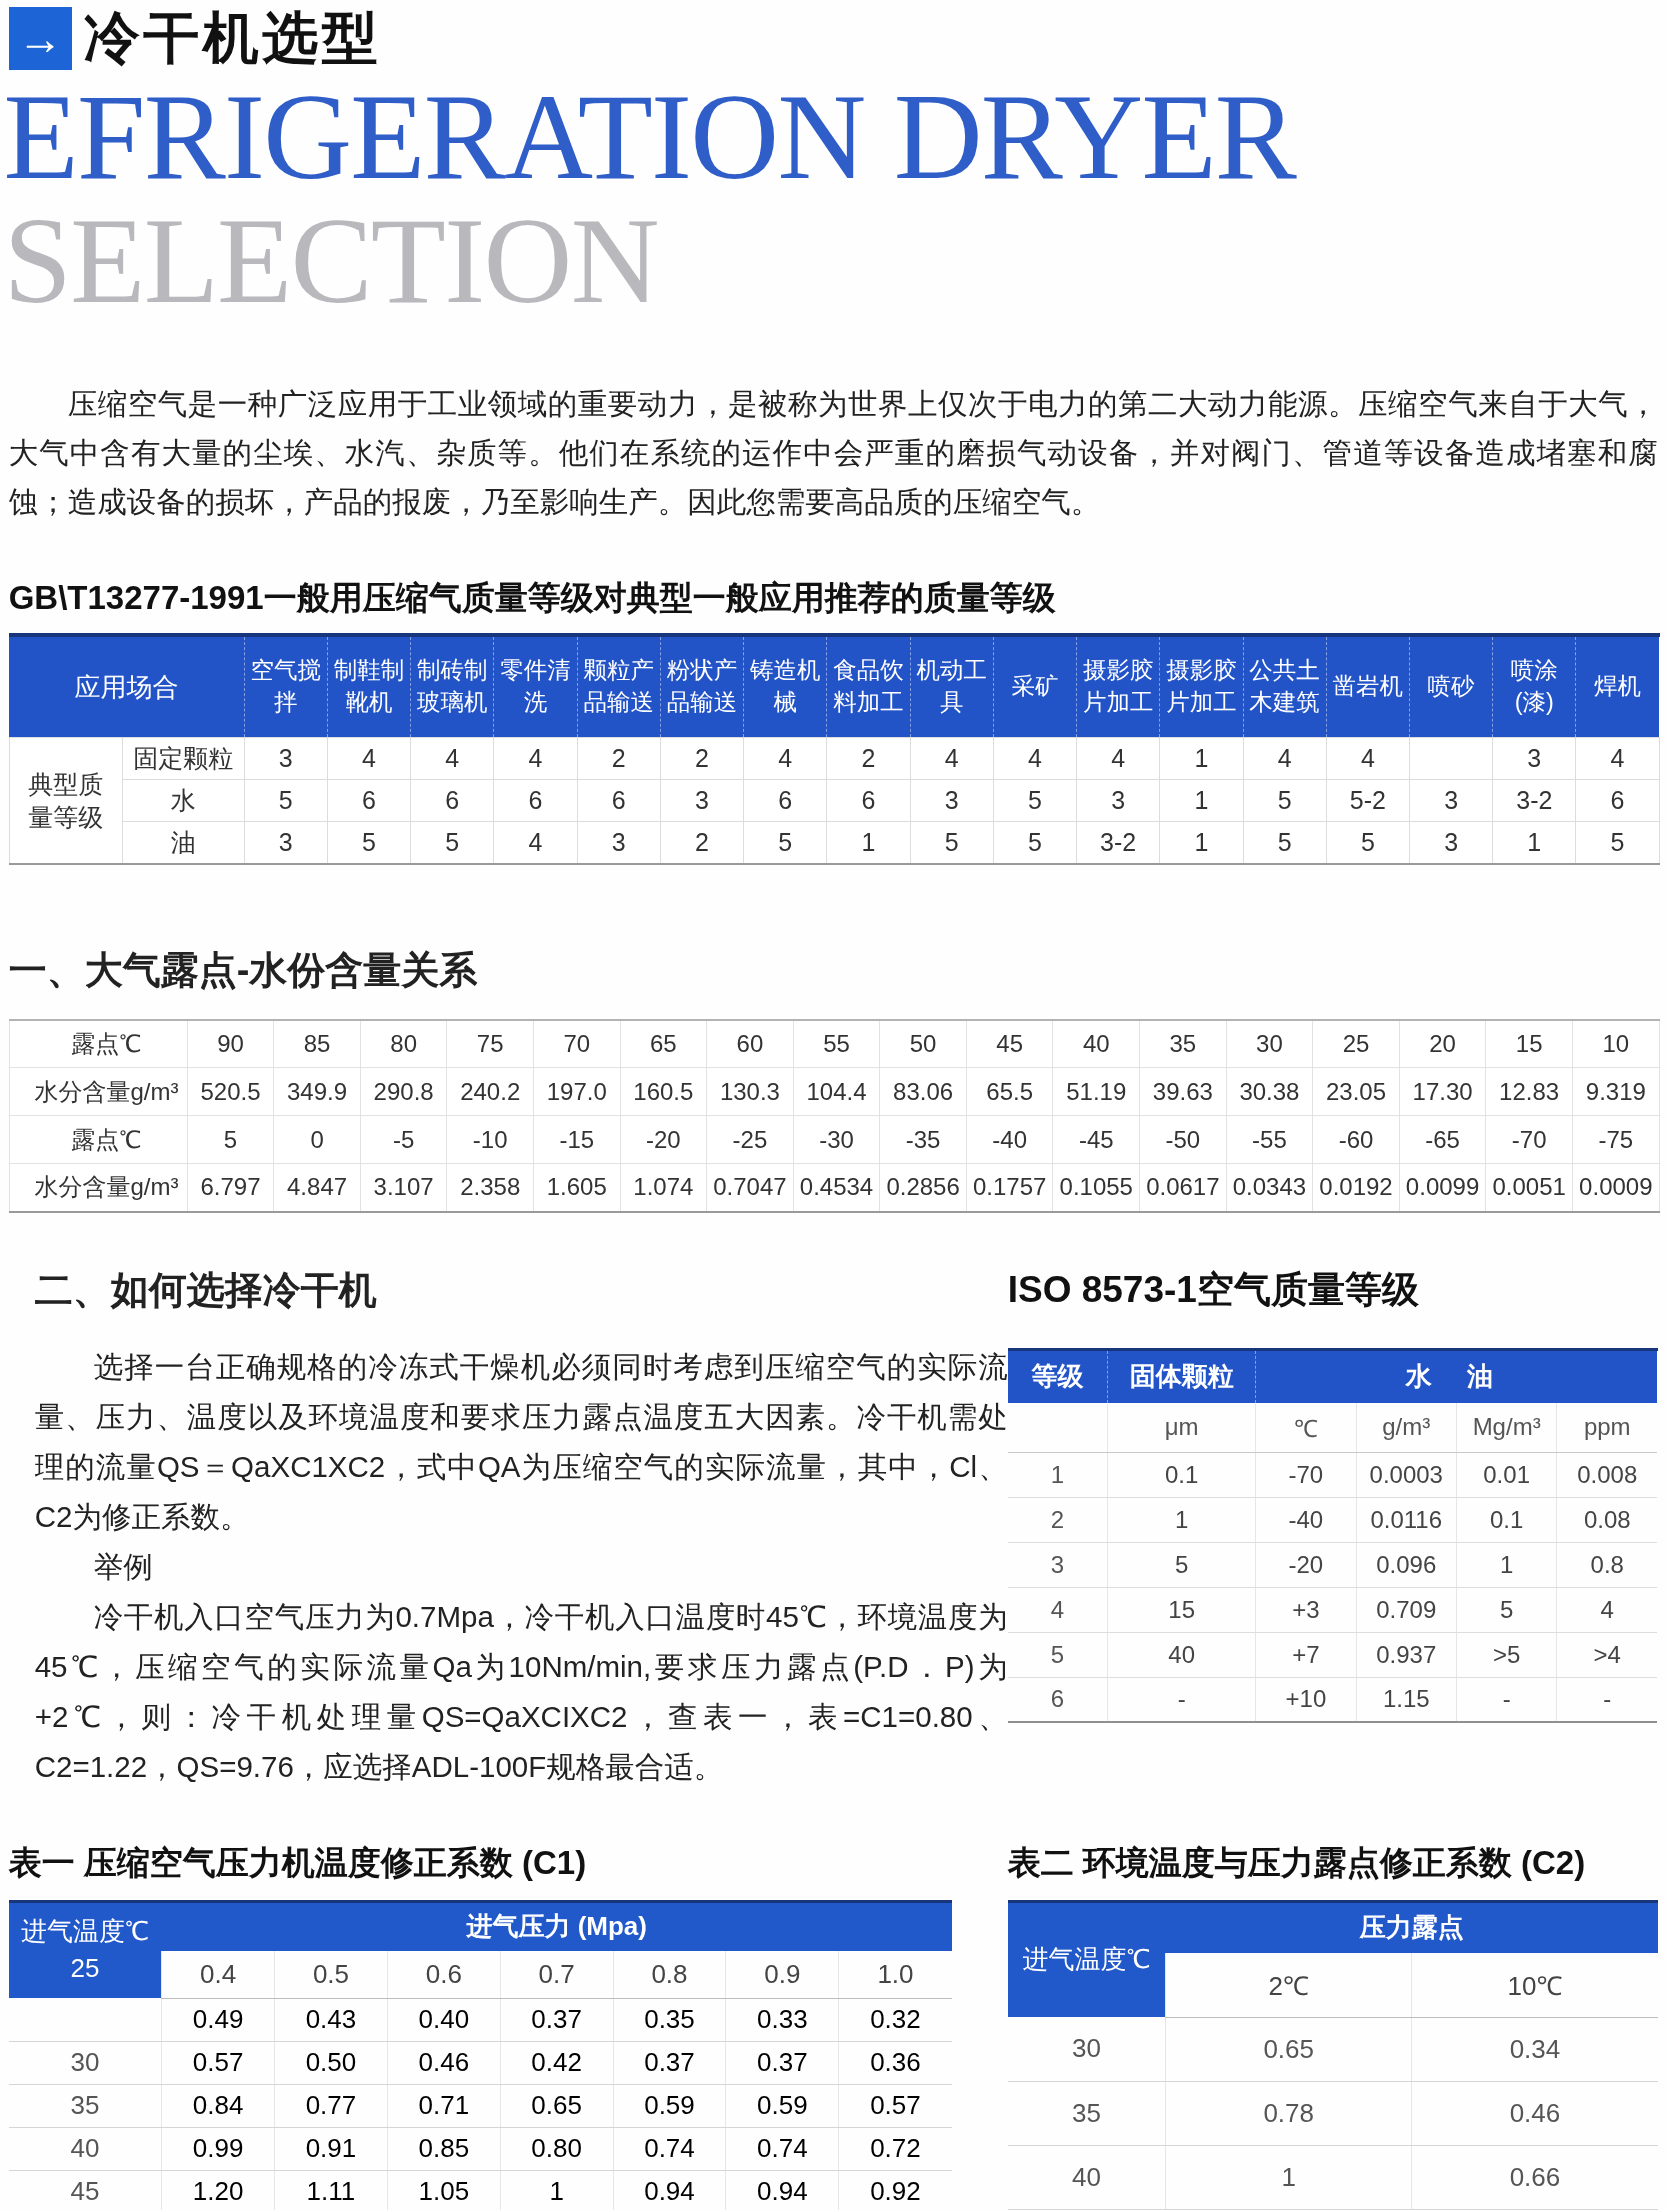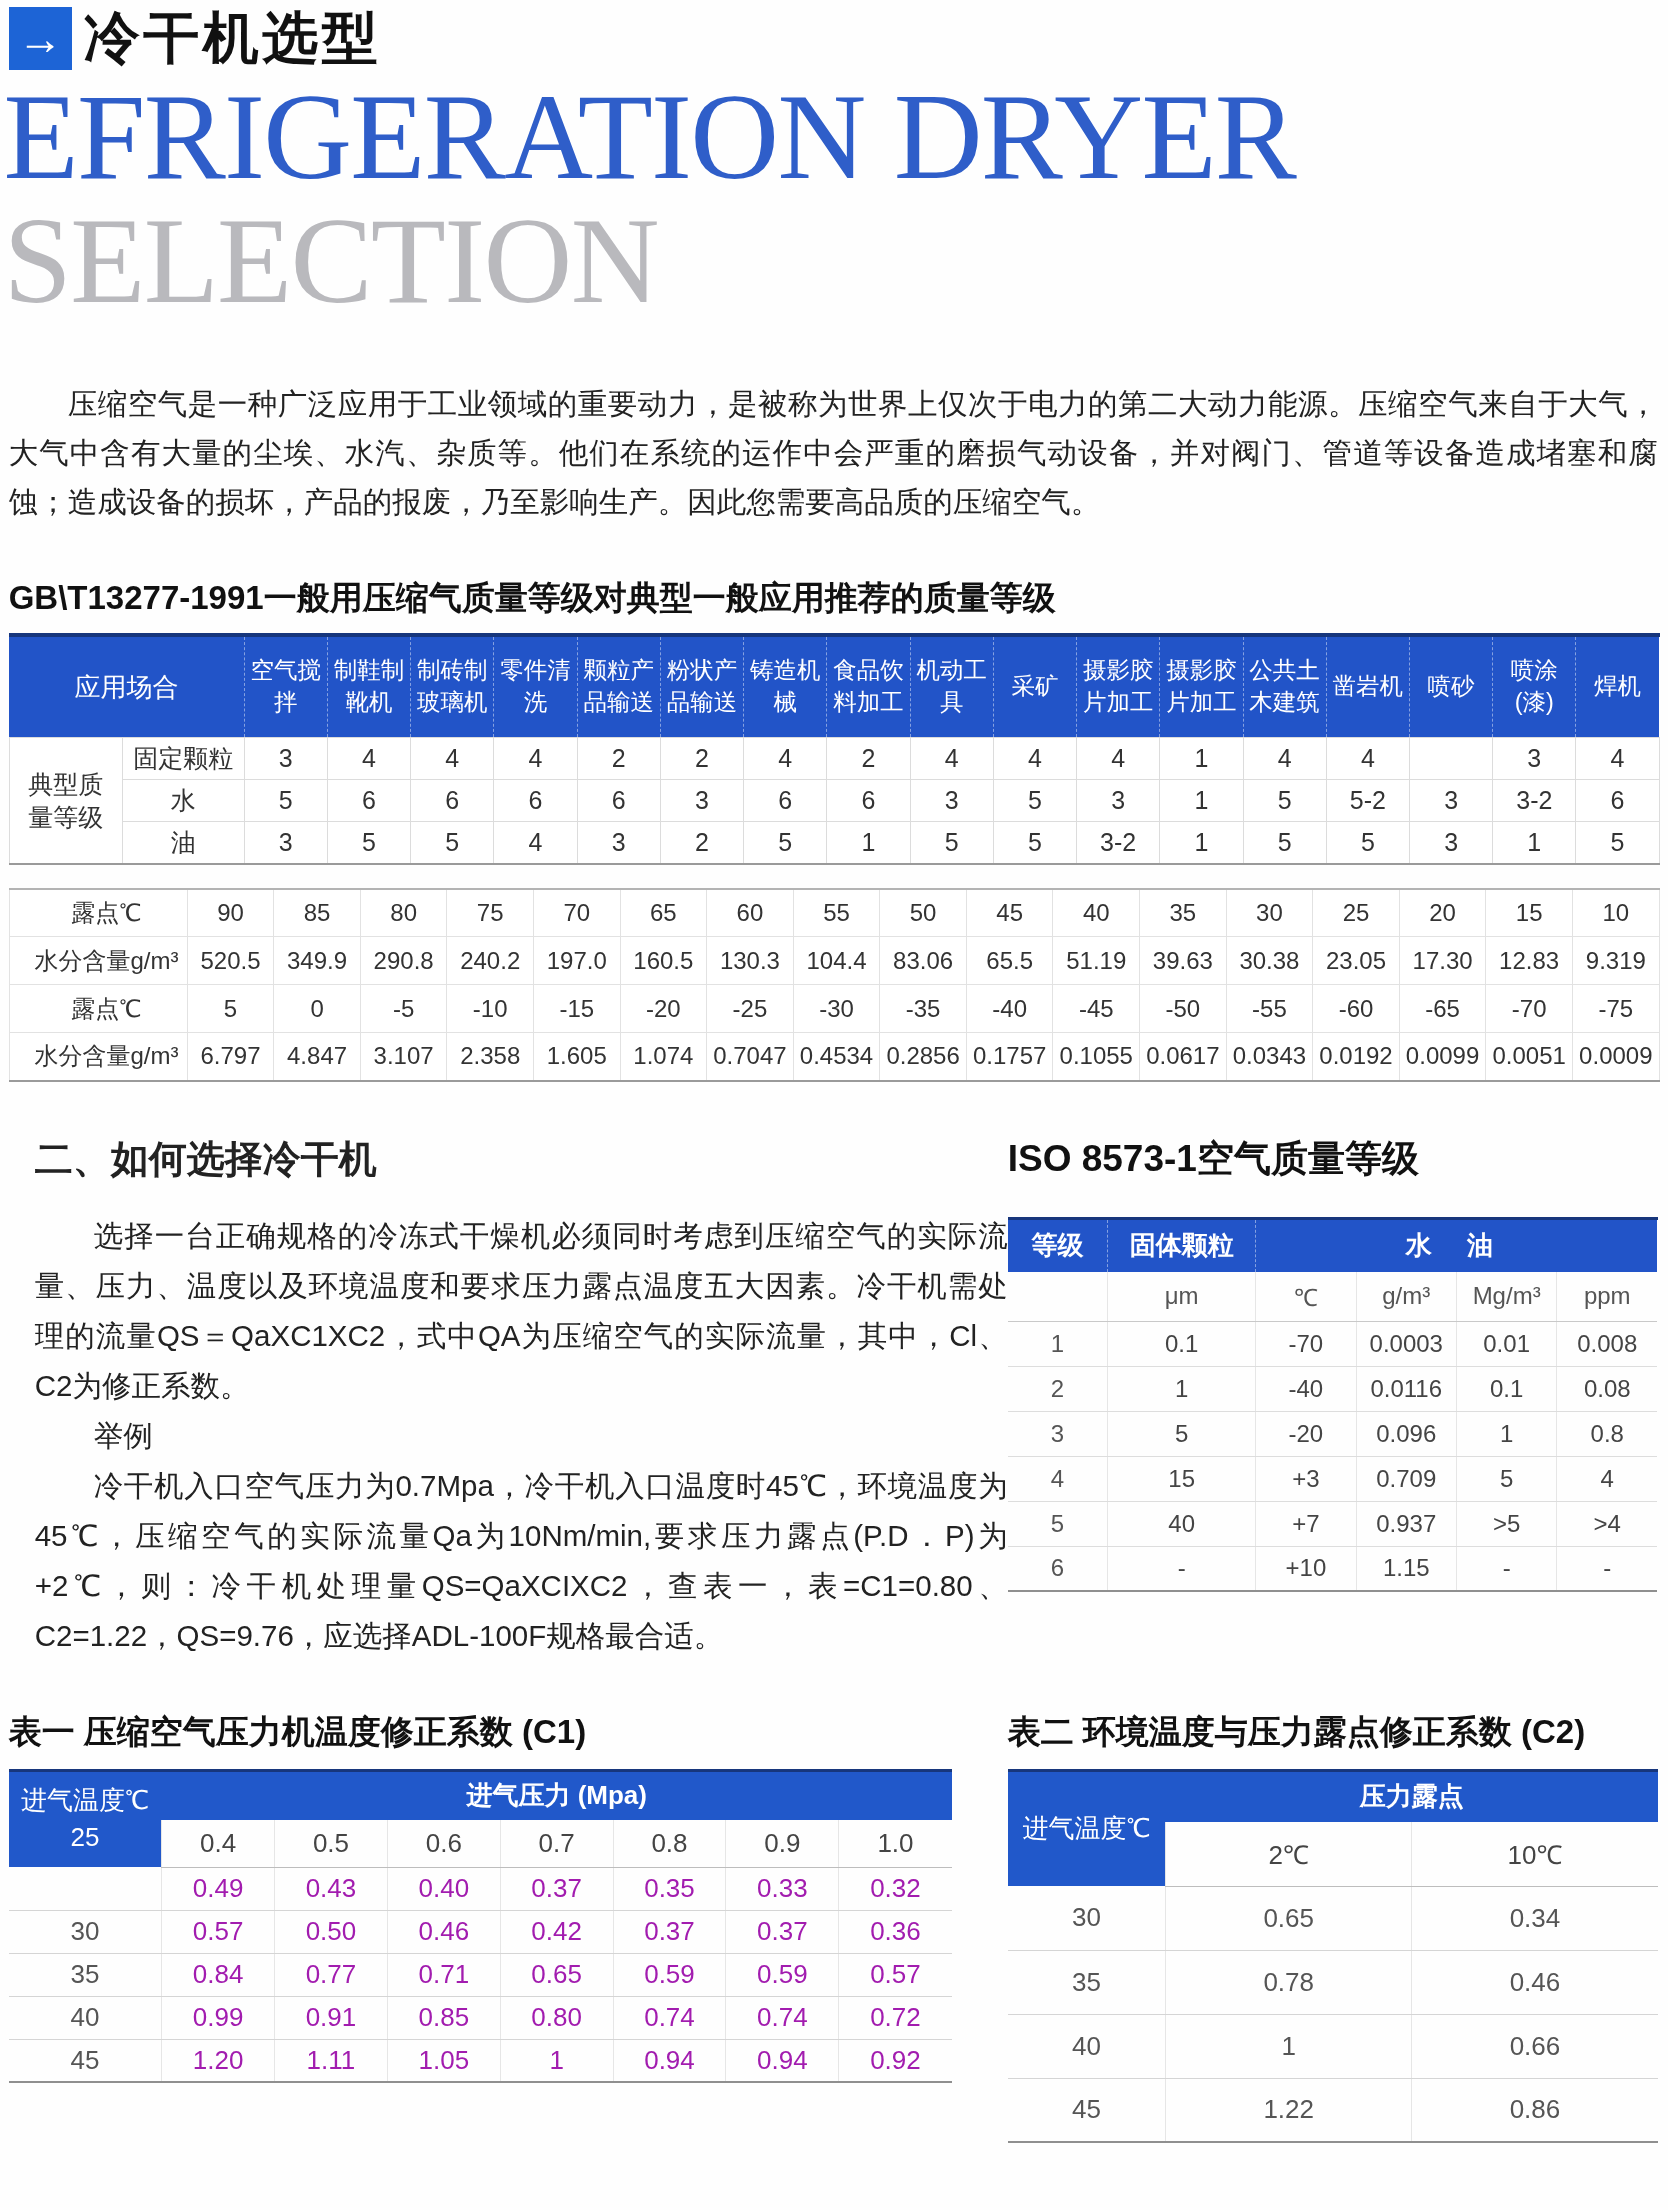--- a/index.html
+++ b/index.html
@@ -79,21 +79,21 @@
   table.t1{width:943px;margin-top:14px;border-bottom:2.6px solid #8f8f8f;}
   .t1-corner{
     background:#2158ca;color:#fff;font-size:26px;text-align:center;vertical-align:middle;
     border-top:3.5px solid #17367c;line-height:1.45;
   }
   .t1-h1 th.t1-span{
     background:#2158ca;color:#fff;font-size:26px;font-weight:bold;height:50px;
     border-top:3.5px solid #17367c;text-align:center;
   }
   .t1-h2 td{height:47px;font-size:26px;color:#444;text-align:center;border-bottom:1.7px solid #bdbdbd;border-left:0.9px solid #e6e6e6;}
-  .t1-r td{height:43px;font-size:26px;color:#a21caf;text-align:center;border-bottom:0.9px solid #d5d5d5;border-left:0.9px solid #e6e6e6;}
+  .t1-r td{height:43px;font-size:26px;color:#000000;text-align:center;border-bottom:0.9px solid #d5d5d5;border-left:0.9px solid #e6e6e6;}
   .t1-r td.t1-temp{color:#555;border-left:none;}
   table.t2{width:650px;margin-top:14px;border-bottom:2.6px solid #8f8f8f;}
   .t2-corner{
     background:#2158ca;color:#fff;font-size:26px;text-align:center;vertical-align:middle;
     border-top:3.5px solid #17367c;
   }
   .t2-h1 th.t2-span{
     background:#2158ca;color:#fff;font-size:26px;font-weight:bold;height:52px;
     border-top:3.5px solid #17367c;text-align:center;
   }
@@ -202,20 +202,21 @@
           <td>1</td>
           <td>5</td>
           <td>5</td>
           <td>3</td>
           <td>1</td>
           <td>5</td>
         </tr>
     </tbody>
   </table>
 
+  <div class="num-title s1-title">一、大气露点-水份含量关系</div>
   <table class="dew">
     <colgroup>
         <col style="width:178px">
         <col span="17">
       </colgroup>
     <tbody>
       <tr>
         <td class="dew-label">露点℃</td>
       <td>90</td>
           <td>85</td>

